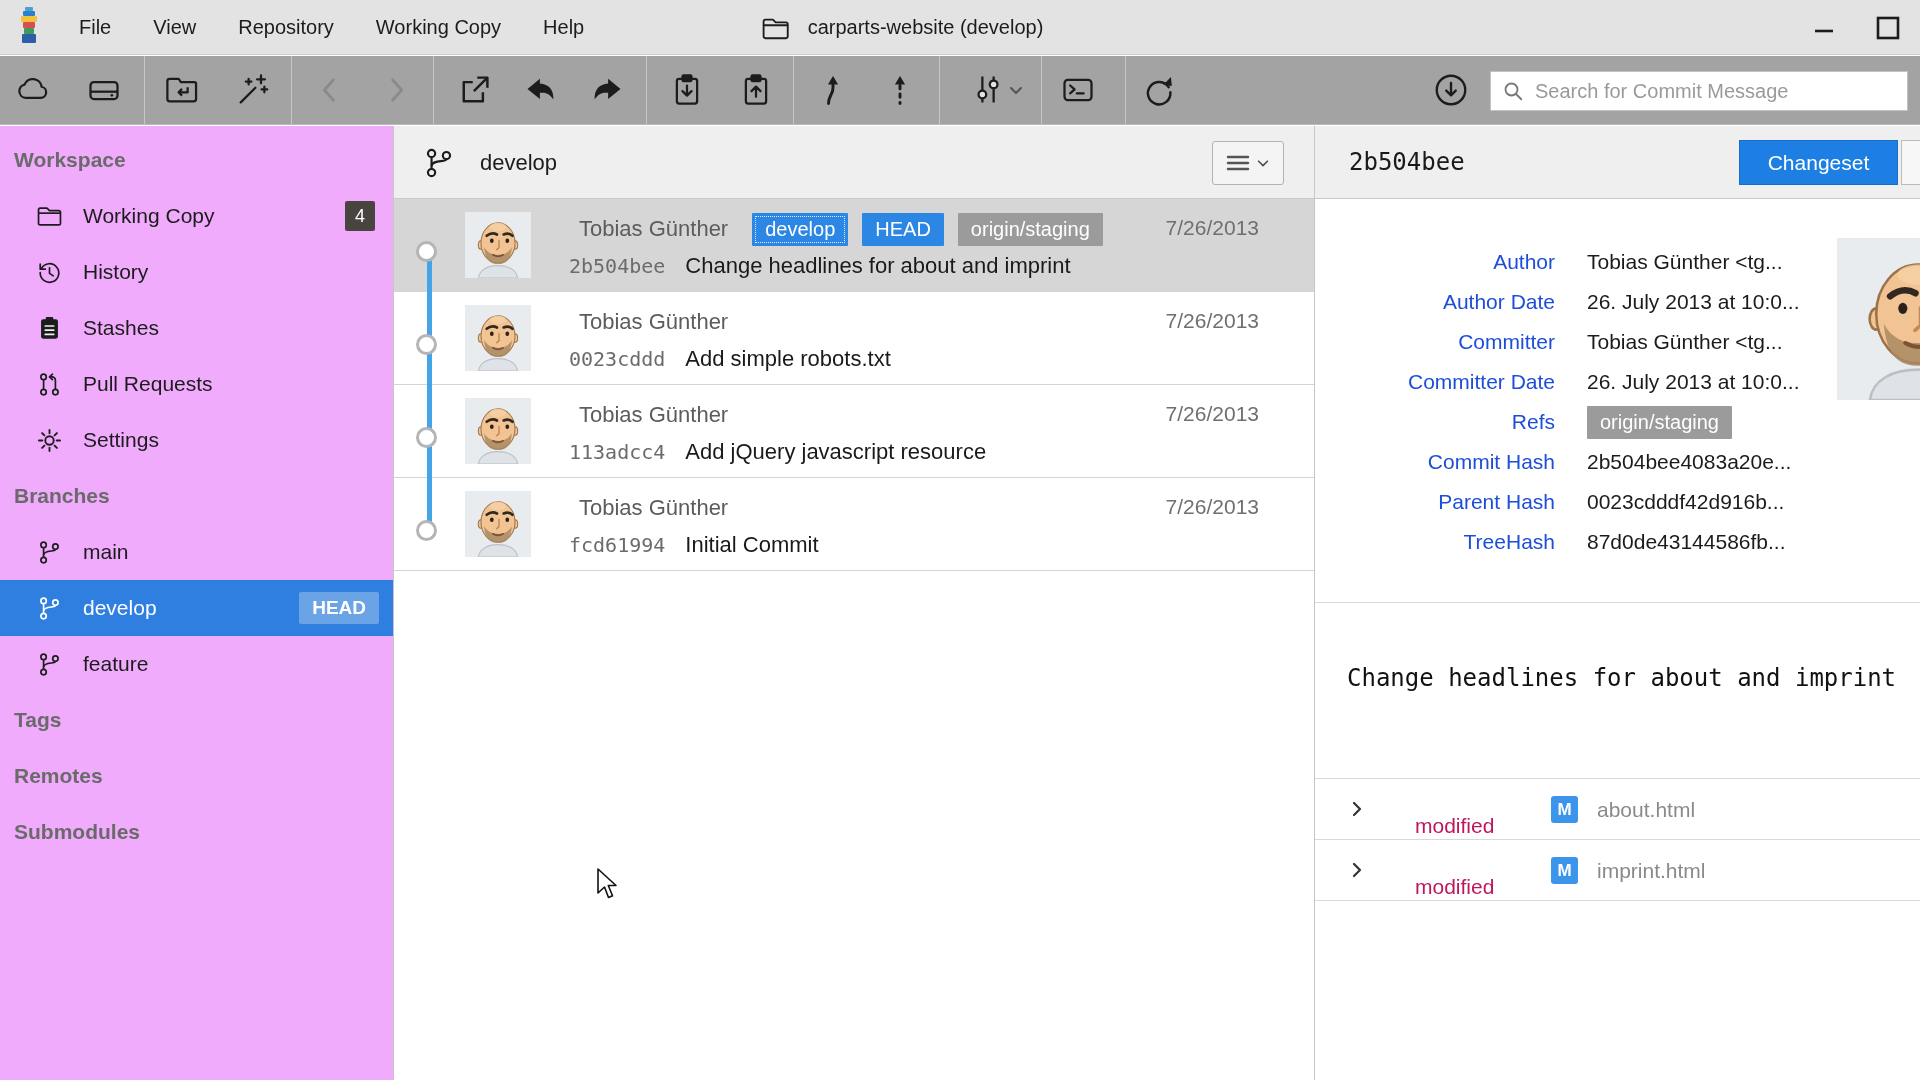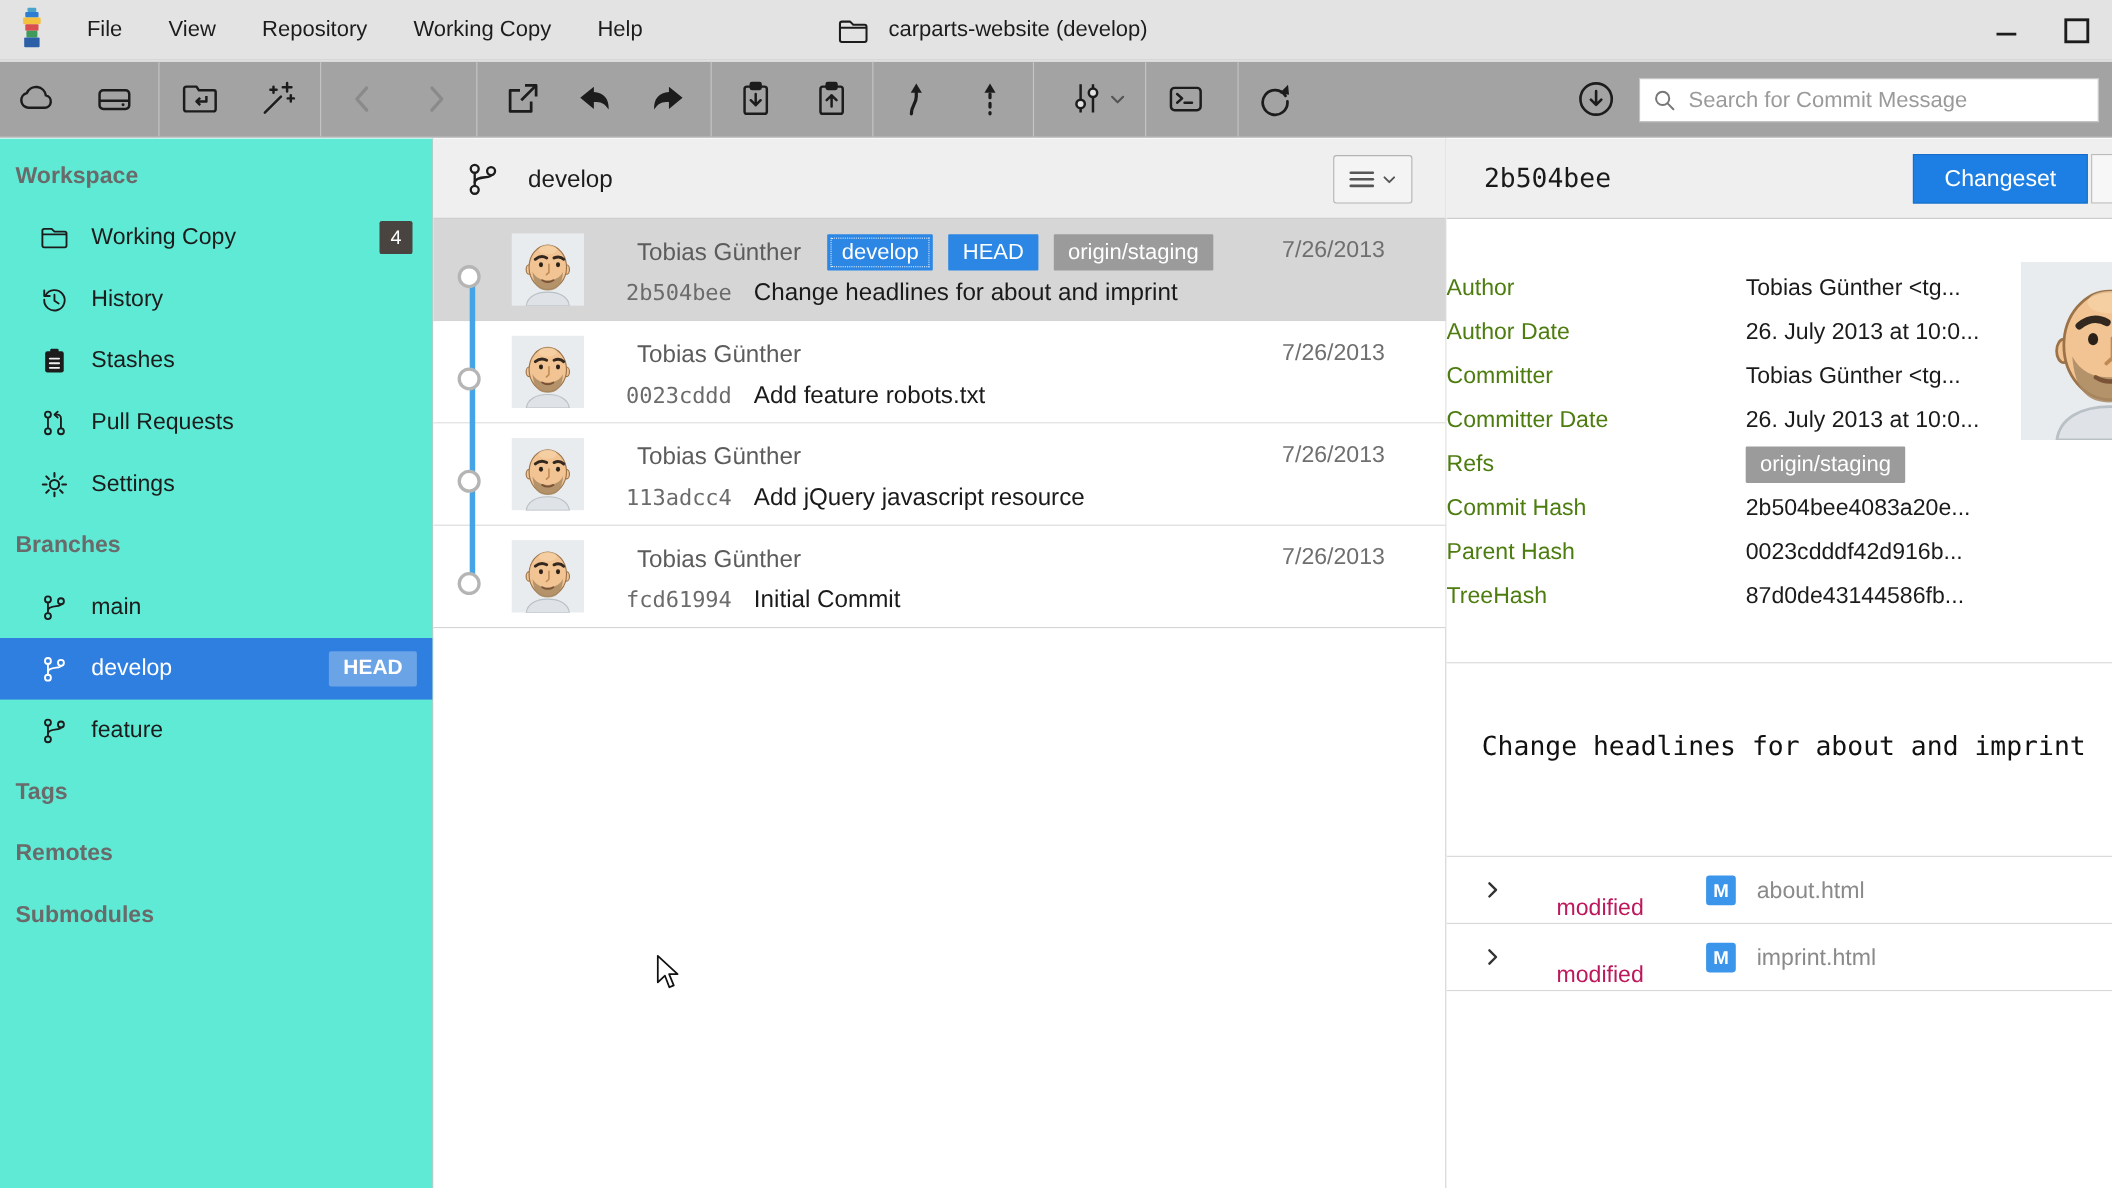--- a/index.html
+++ b/index.html
@@ -28,21 +28,21 @@
   .search-box{position:absolute;left:1490px;top:15px;width:418px;height:40px;background:#fff;
               border:1px solid #c2c2c2;display:flex;align-items:center;padding:0 10px;gap:8px;}
   .search-box input{border:0;outline:0;flex:1;font-size:20px;color:#444;background:transparent;
                     font-family:"Liberation Sans",sans-serif;}
   .search-box input::placeholder{color:#9a9a9a;}
 
   
   .content{position:absolute;left:0;top:126px;width:1920px;bottom:0;}
 
   
-  .sidebar{position:absolute;left:0;top:0;width:394px;bottom:0;background:#5eead4;
+  .sidebar{position:absolute;left:0;top:0;width:394px;bottom:0;background:#f0abfc;
            border-right:1px solid #c6c6c6;padding-top:6px;}
   .sb-header{height:56px;display:flex;align-items:center;padding-left:14px;
              font-size:21px;font-weight:bold;color:#6a6a6a;}
   .sb-item{height:56px;display:flex;align-items:center;padding-left:36px;font-size:21px;color:#1c1c1c;}
   .sb-item .sb-ic{width:27px;height:27px;margin-right:20px;color:#1c1c1c;flex:0 0 auto;}
   .sb-item.selected{background:#2f7fe0;color:#fff;}
   .sb-item.selected .sb-ic{color:#fff;}
   .sb-count{margin-left:auto;margin-right:18px;width:30px;height:30px;background:#4a4440;color:#fff;
             font-size:18px;display:flex;align-items:center;justify-content:center;border-radius:2px;}
   .sb-head-badge{margin-left:auto;margin-right:14px;background:#6aa3e6;color:#fff;font-size:19px;
@@ -80,21 +80,21 @@
   .details-header{position:relative;height:73px;background:#efefef;border-bottom:1px solid #c9c9c9;}
   .d-hash{position:absolute;left:34px;top:0;line-height:73px;
           font-family:"DejaVu Sans Mono",monospace;font-size:24px;color:#1a1a1a;}
   .changeset-btn{position:absolute;left:424px;top:14px;width:159px;height:45px;background:#1d7fe3;
                  border:1px solid #step;border:1px solid #176ec9;color:#fff;font-size:21px;
                  display:flex;align-items:center;justify-content:center;}
   .seg-next{position:absolute;left:586px;top:14px;width:30px;height:45px;background:#f7f7f7;
             border:1px solid #bbb;}
   .fields{position:absolute;left:0;top:116px;right:0;}
   .field-row{height:40px;display:flex;align-items:center;}
-  .f-label{width:240px;text-align:left;font-size:21px;color:#4d7c0f;flex:0 0 auto;}
+  .f-label{width:240px;text-align:right;font-size:21px;color:#1d4ed8;flex:0 0 auto;}
   .f-value{margin-left:32px;font-size:21px;color:#1b1b1b;white-space:nowrap;}
   .f-value.badge{background:#9b9b9b;color:#fff;padding:5px 13px;font-size:20px;border-radius:1px;}
   .avatar-large{position:absolute;left:522px;top:112px;width:162px;height:162px;}
   .d-divider{position:absolute;left:0;top:476px;right:0;height:1px;background:#d8d8d8;}
   .d-message{position:absolute;left:32px;top:538px;font-family:"DejaVu Sans Mono",monospace;
              font-size:24px;color:#111;white-space:nowrap;}
   .expand-row{position:absolute;left:0;top:606px;right:0;height:46px;}
   .expand-all{position:absolute;left:32px;top:8px;font-size:21px;color:#1c1c1c;}
   .showing{position:absolute;left:418px;top:8px;font-size:21px;color:#7a7a7a;white-space:nowrap;}
   .files{position:absolute;left:0;top:652px;right:0;border-bottom:1px solid #d8d8d8;}
@@ -474,21 +474,21 @@
               <svg viewBox="0 0 64 64" width="66" height="66">
                 <use href="#face"></use>
               </svg>
             </span>
     <div class="c-line1">
       <span class="c-author">Tobias Günther</span>
       <span class="c-tags" style="display: flex;"></span>
     </div>
     <div class="c-line2">
       <span class="c-hash">0023cddd</span>
-      <span class="c-msg">Add feature robots.txt</span>
+      <span class="c-msg">Add simple robots.txt</span>
     </div>
     <span class="c-date">7/26/2013</span>
   </div>
           <div class="commit-row">
     <span class="node"></span>
     <span class="c-avatar">
               <svg viewBox="0 0 64 64" width="66" height="66">
                 <use href="#face"></use>
               </svg>
             </span>

